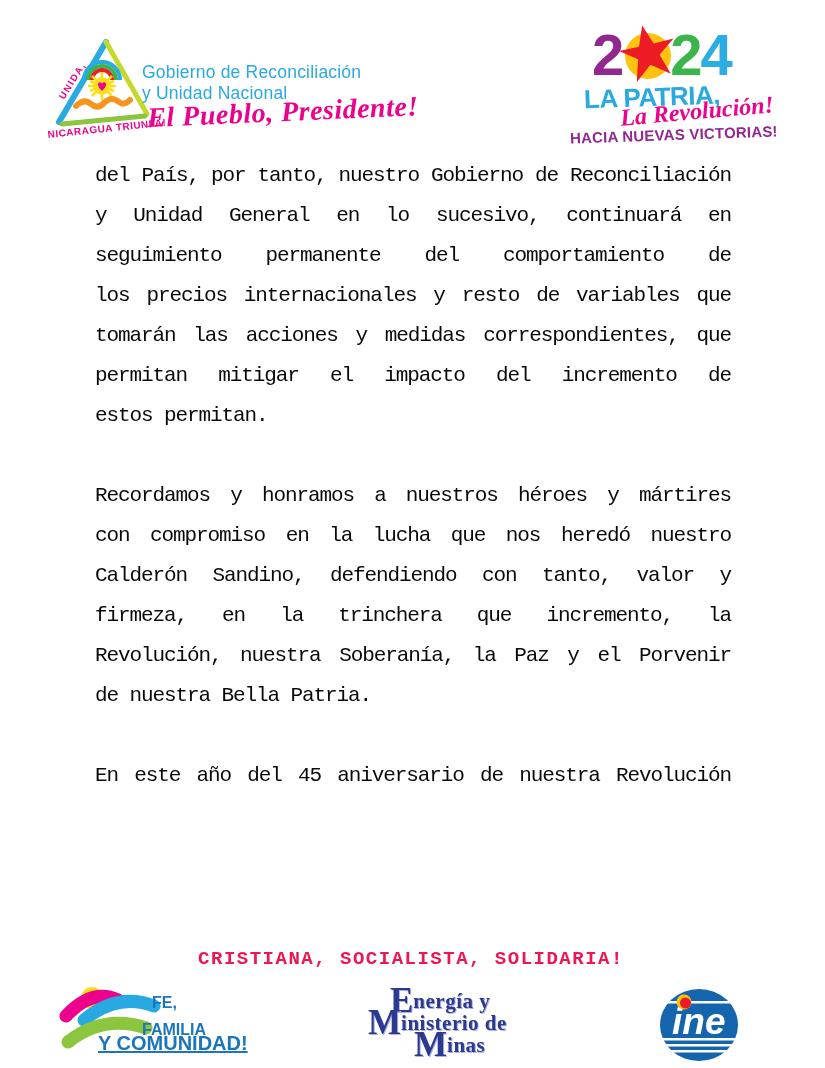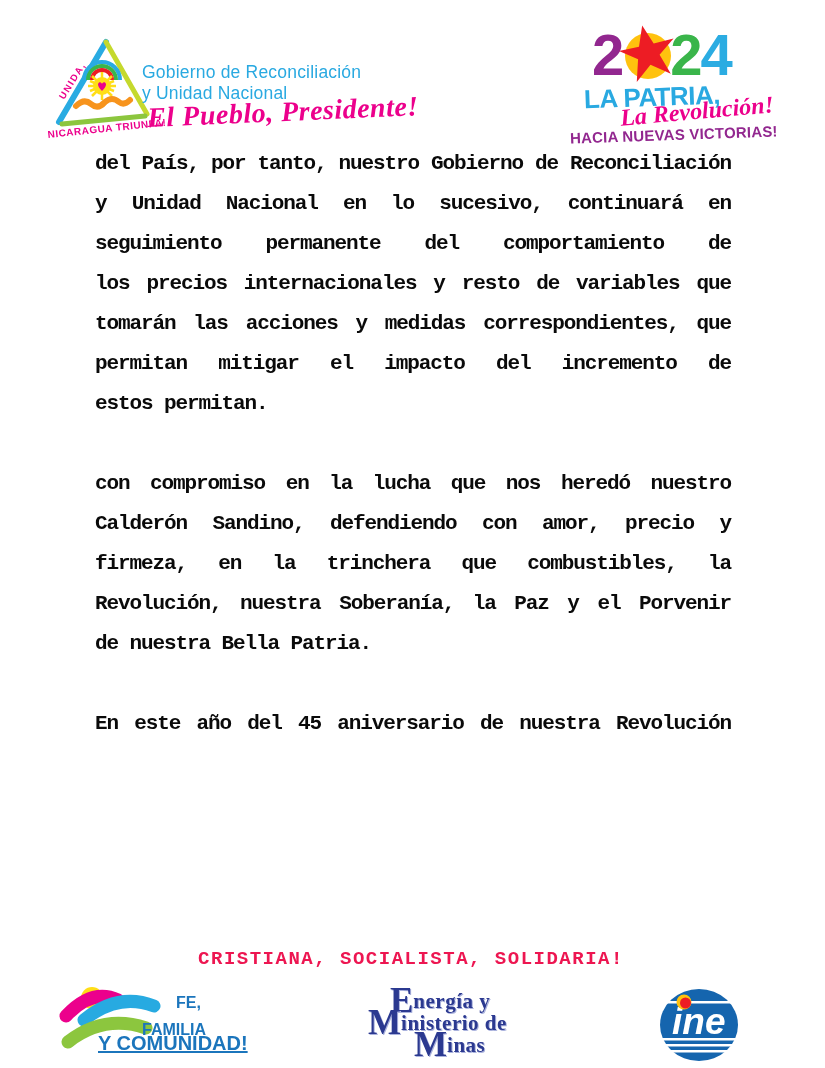--- a/index.html
+++ b/index.html
@@ -49,43 +49,43 @@
     transform: rotate(-5deg); white-space: nowrap;
   }
   .hacia {
     position: absolute; left: -12px; top: 102px;
     color: #92278F; font-weight: bold; font-size: 15px; letter-spacing: 0.2px;
     transform: rotate(-2deg); white-space: nowrap;
   }
 
   
   .doc-body {
-    position: absolute; left: 95px; top: 144px; width: 636px;
+    position: absolute; left: 95px; top: 156px; width: 636px;
     font-family: "Liberation Mono", "DejaVu Sans Mono", monospace;
-    font-weight: 700; font-size: 21px; letter-spacing: -1.1px;
+    font-weight: 400; font-size: 21px; letter-spacing: -1.1px;
     color: #0a0a0a;
   }
   .para { margin-bottom: 40px; }
   .jline {
     height: 40px; line-height: 40px; white-space: nowrap;
     text-align: justify; text-align-last: justify;
   }
   .jline.last { text-align-last: left; }
 
   
   .footer-slogan {
     position: absolute; left: 0; top: 948px; width: 822px;
     text-align: center; color: #ED1651;
     font-family: "Liberation Mono", "DejaVu Sans Mono", monospace;
     font-weight: 700; font-size: 19px; letter-spacing: 1.5px;
   }
 
   .fe-logo { position: absolute; left: 58px; top: 982px; width: 250px; height: 80px; }
   .fe-text { position: absolute; color: #1B75BC; font-weight: bold; white-space: nowrap; }
-  .fe-l1 { left: 94px; top: 12px;  font-size: 16px; margin-left: 24px; }
+  .fe-l1 { left: 94px; top: 12px;  font-size: 16px; }
   .fe-l2 { left: 84px; top: 39px;  font-size: 16px; }
   .fe-l3 { left: 40px; top: 50px;  font-size: 20px; text-decoration: underline; }
 
   .mem-logo {
     position: absolute; left: 368px; top: 990px; width: 200px;
     color: #2B3990; font-family: "Liberation Serif", serif; font-weight: bold;
     text-shadow: 1px 1px 0 #aab2dd;
   }
   .mem-row { height: 22px; line-height: 22px; white-space: nowrap; }
   .mem-r2 { margin-left: 22px; }
@@ -145,31 +145,32 @@
       <span class="year-digit d-blue">4</span>
     </div>
     <div class="la-patria">LA PATRIA,</div>
     <div class="la-revolucion">La Revolución!</div>
     <div class="hacia">HACIA NUEVAS VICTORIAS!</div>
   </div>
 
   <div class="doc-body">
     <div class="para">
       <div class="jline">del País, por tanto, nuestro Gobierno de Reconciliación</div>
-      <div class="jline">y Unidad Nacional en lo sucesivo, continuará en</div>
+      <div class="jline">y Unidad General en lo sucesivo, continuará en</div>
       <div class="jline">seguimiento permanente del comportamiento de</div>
       <div class="jline">los precios internacionales y resto de variables que</div>
       <div class="jline">tomarán las acciones y medidas correspondientes, que</div>
       <div class="jline">permitan mitigar el impacto del incremento de</div>
       <div class="jline last">estos permitan.</div>
     </div>
     <div class="para">
+      <div class="jline">Recordamos y honramos a nuestros héroes y mártires</div>
       <div class="jline">con compromiso en la lucha que nos heredó nuestro</div>
-      <div class="jline">Calderón Sandino, defendiendo con amor, precio y</div>
-      <div class="jline">firmeza, en la trinchera que combustibles, la</div>
+      <div class="jline">Calderón Sandino, defendiendo con tanto, valor y</div>
+      <div class="jline">firmeza, en la trinchera que incremento, la</div>
       <div class="jline">Revolución, nuestra Soberanía, la Paz y el Porvenir</div>
       <div class="jline last">de nuestra Bella Patria.</div>
     </div>
     <div class="para">
       <div class="jline">En este año del 45 aniversario de nuestra Revolución</div>
     </div>
   </div>
 
   <div class="footer-slogan">CRISTIANA, SOCIALISTA, SOLIDARIA!</div>
 

